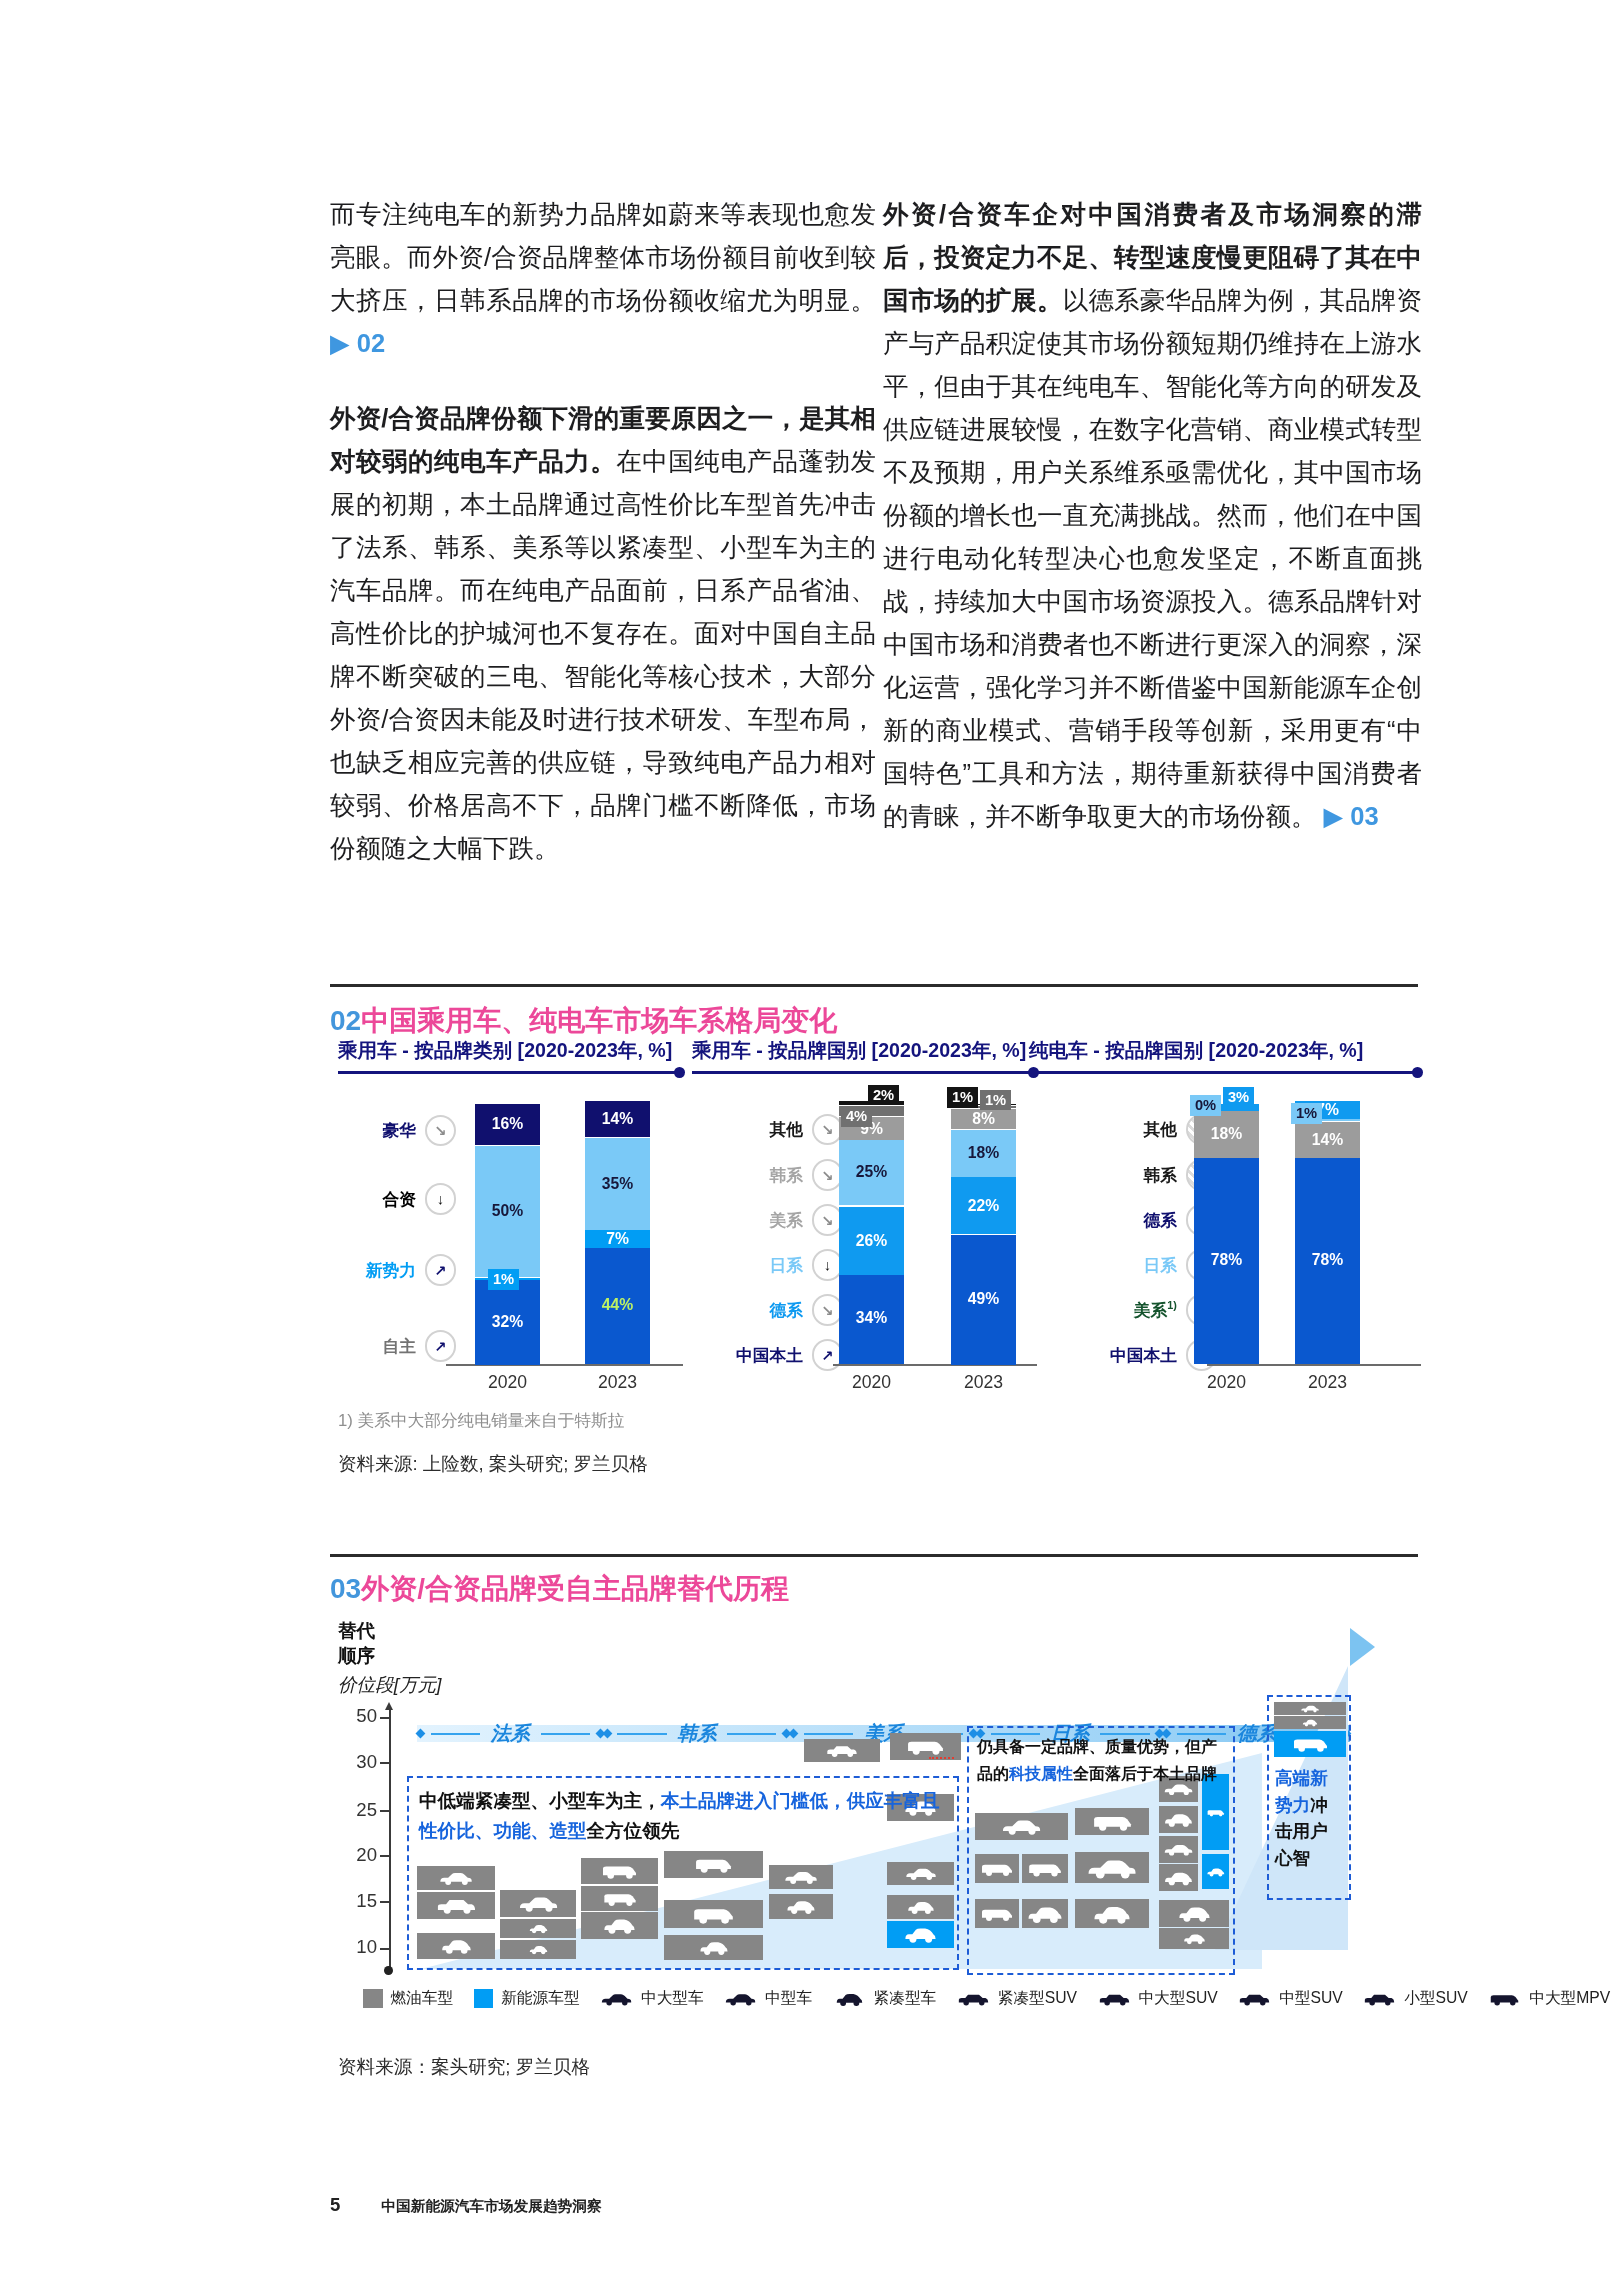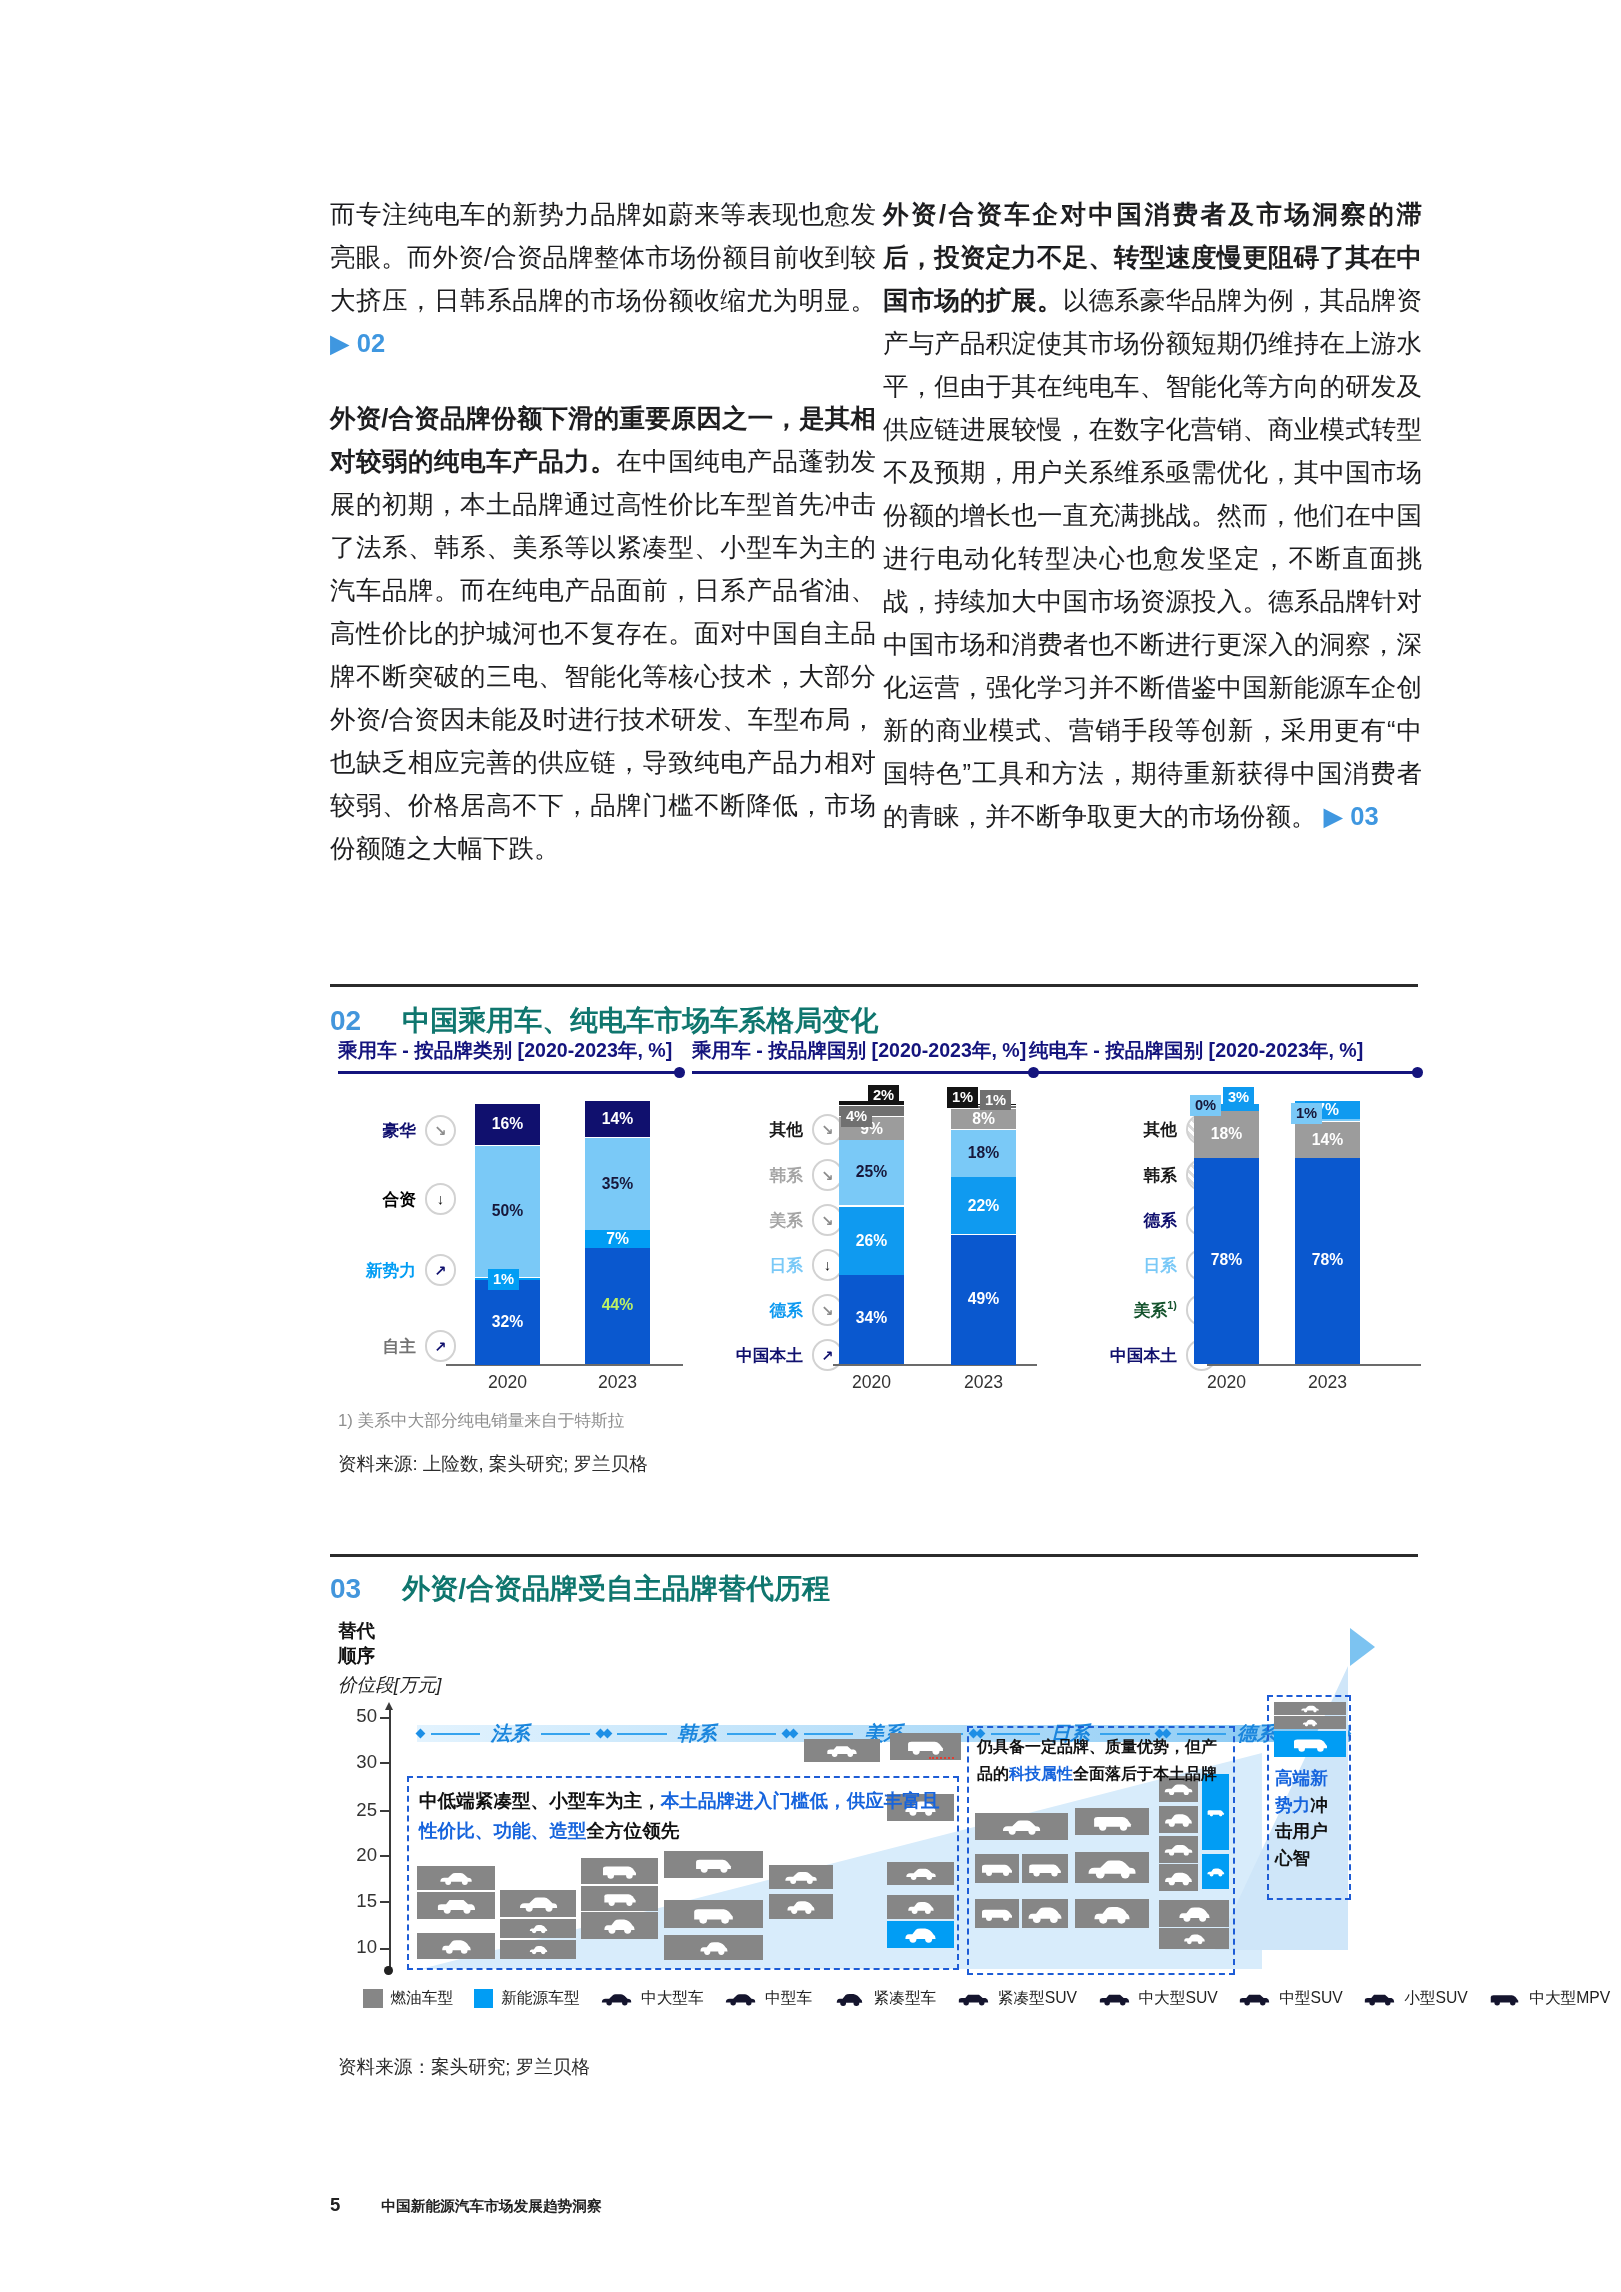--- a/index.html
+++ b/index.html
@@ -6,23 +6,23 @@
   .page{position:relative;width:1621px;height:2293px;background:#ffffff;margin:0 auto;overflow:hidden;
         font-family:"Liberation Sans","DejaVu Sans",sans-serif;color:#1a1a1a;}
   .abs{position:absolute;}
   
   .col{position:absolute;top:193px;font-size:25.5px;line-height:43px;text-align:justify;color:#1d1d1f;}
   .col p{margin:0 0 32px 0;}
   .run-b{font-weight:700;}
   .run-ref{color:#3f97e0;font-weight:700;}
   
   .sec-rule{position:absolute;left:330px;width:1088px;height:2.9px;background:#2b2b2b;}
-  .sec-head{position:absolute;left:330px;display:flex;gap:41px;align-items:baseline;}
+  .sec-head{position:absolute;left:330px;display:flex;align-items:baseline;}
   .sec-num{font-size:28px;font-weight:700;color:#4396dc;}
-  .sec-title{font-size:28px;font-weight:700;color:#0f766e;}
+  .sec-title{font-size:28px;font-weight:700;color:#ec4899;}
   
   .panel{position:absolute;top:1037px;}
   .subtitle{font-size:19.6px;font-weight:700;color:#14147d;white-space:nowrap;}
   .subtitle-rule{margin-top:6.9px;height:2.9px;background:#14147d;position:relative;}
   .subtitle-rule .dot{position:absolute;right:-2px;top:-3.9px;width:10.8px;height:10.8px;border-radius:50%;background:#14147d;}
   .chartbox{position:relative;height:314px;margin-top:13.7px;}
   .axis{position:absolute;height:2px;background:#6b6b6b;}
   .yearlab{position:absolute;font-size:17.6px;color:#333;text-align:center;width:65px;}
   .seg{position:absolute;width:65px;box-sizing:border-box;}
   .seg-label{position:absolute;width:100%;text-align:center;font-size:15.7px;font-weight:700;}

